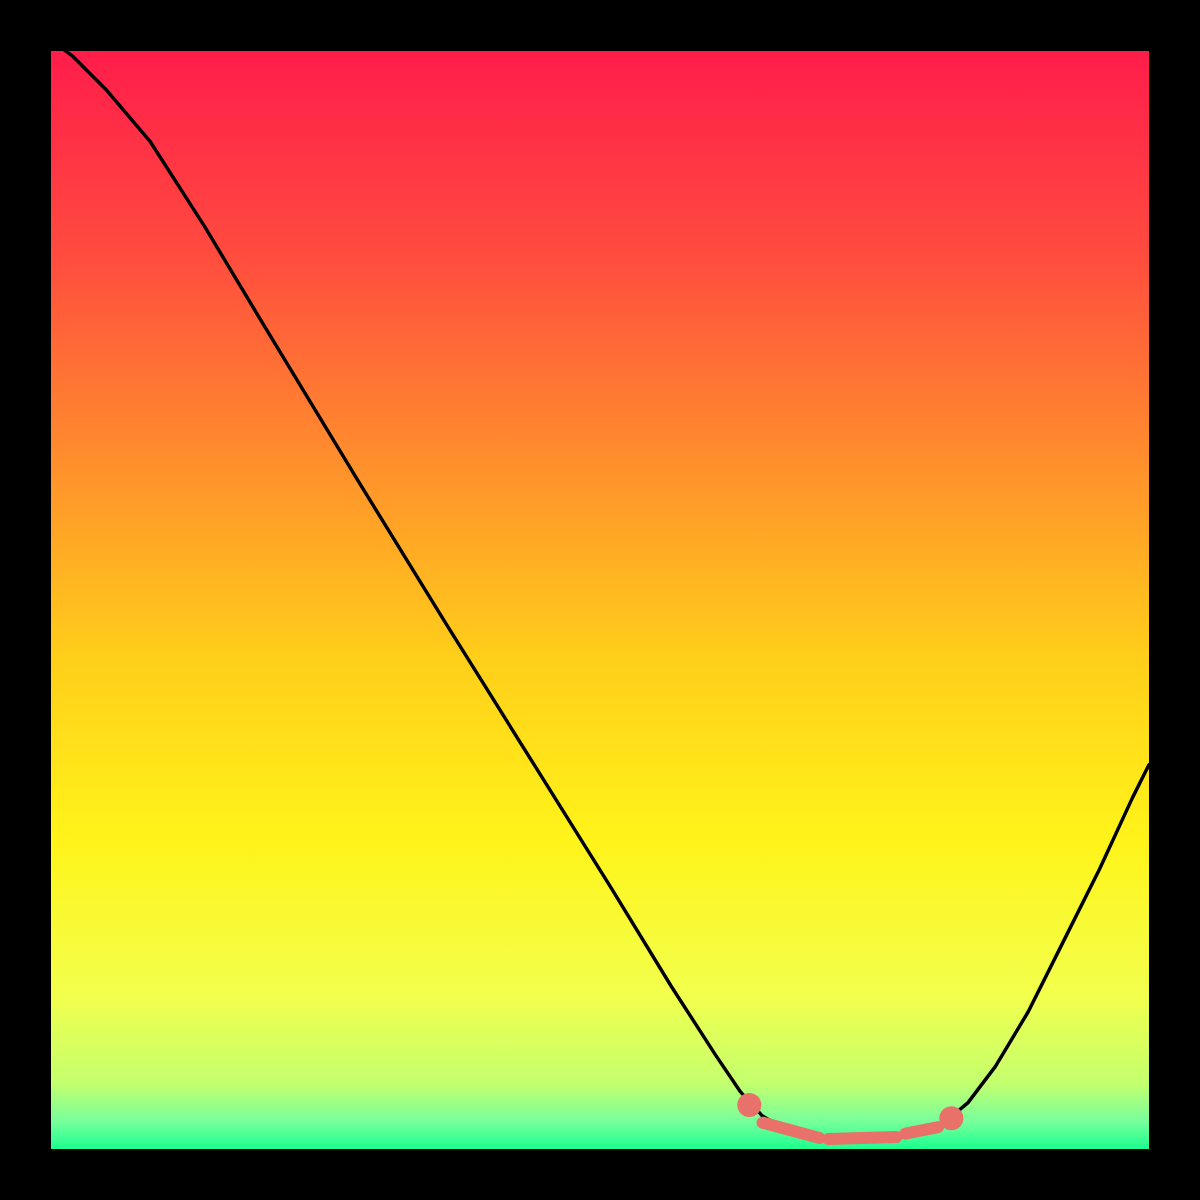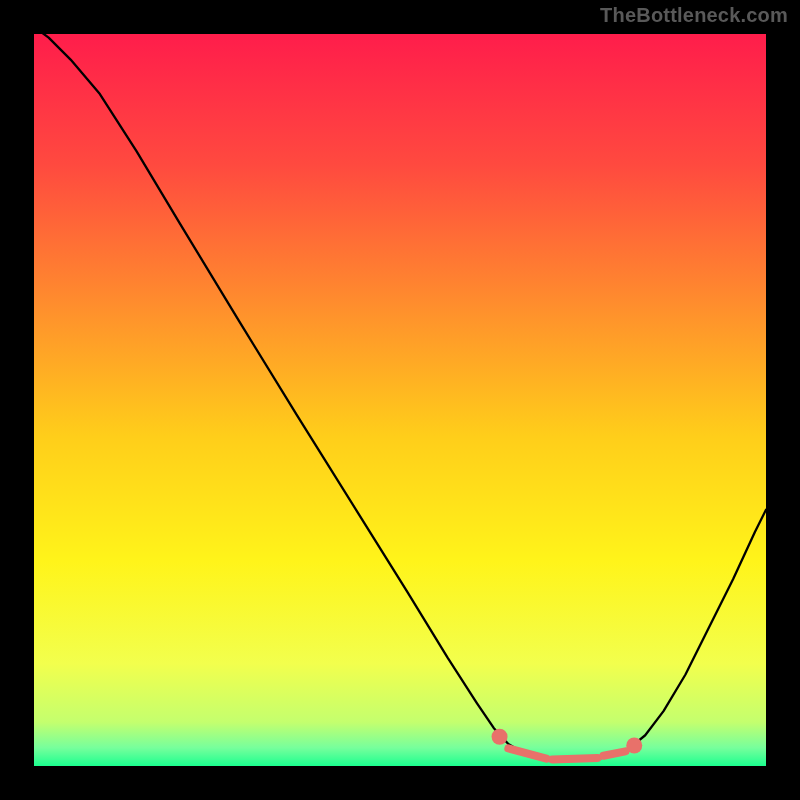--- a/index.html
+++ b/index.html
@@ -21,21 +21,20 @@
     top: 34px;
     width: 732px;
     height: 732px;
   }
   .plot-area svg { display: block; }
 </style>
 </head>
 <body>
 
 <div class="container">
-  <div class="watermark">TheBottleneck.com</div>
   <div class="plot-area">
     <svg width="732" height="732" viewBox="0 0 732 732">
       <defs>
         <linearGradient id="bg" x1="0" y1="0" x2="0" y2="1">
           <stop offset="0%" stop-color="#ff1d4b"></stop>
           <stop offset="18%" stop-color="#ff4a3f"></stop>
           <stop offset="36%" stop-color="#ff8a2e"></stop>
           <stop offset="55%" stop-color="#ffce1a"></stop>
           <stop offset="72%" stop-color="#fff41a"></stop>
           <stop offset="86%" stop-color="#f2ff4d"></stop>

